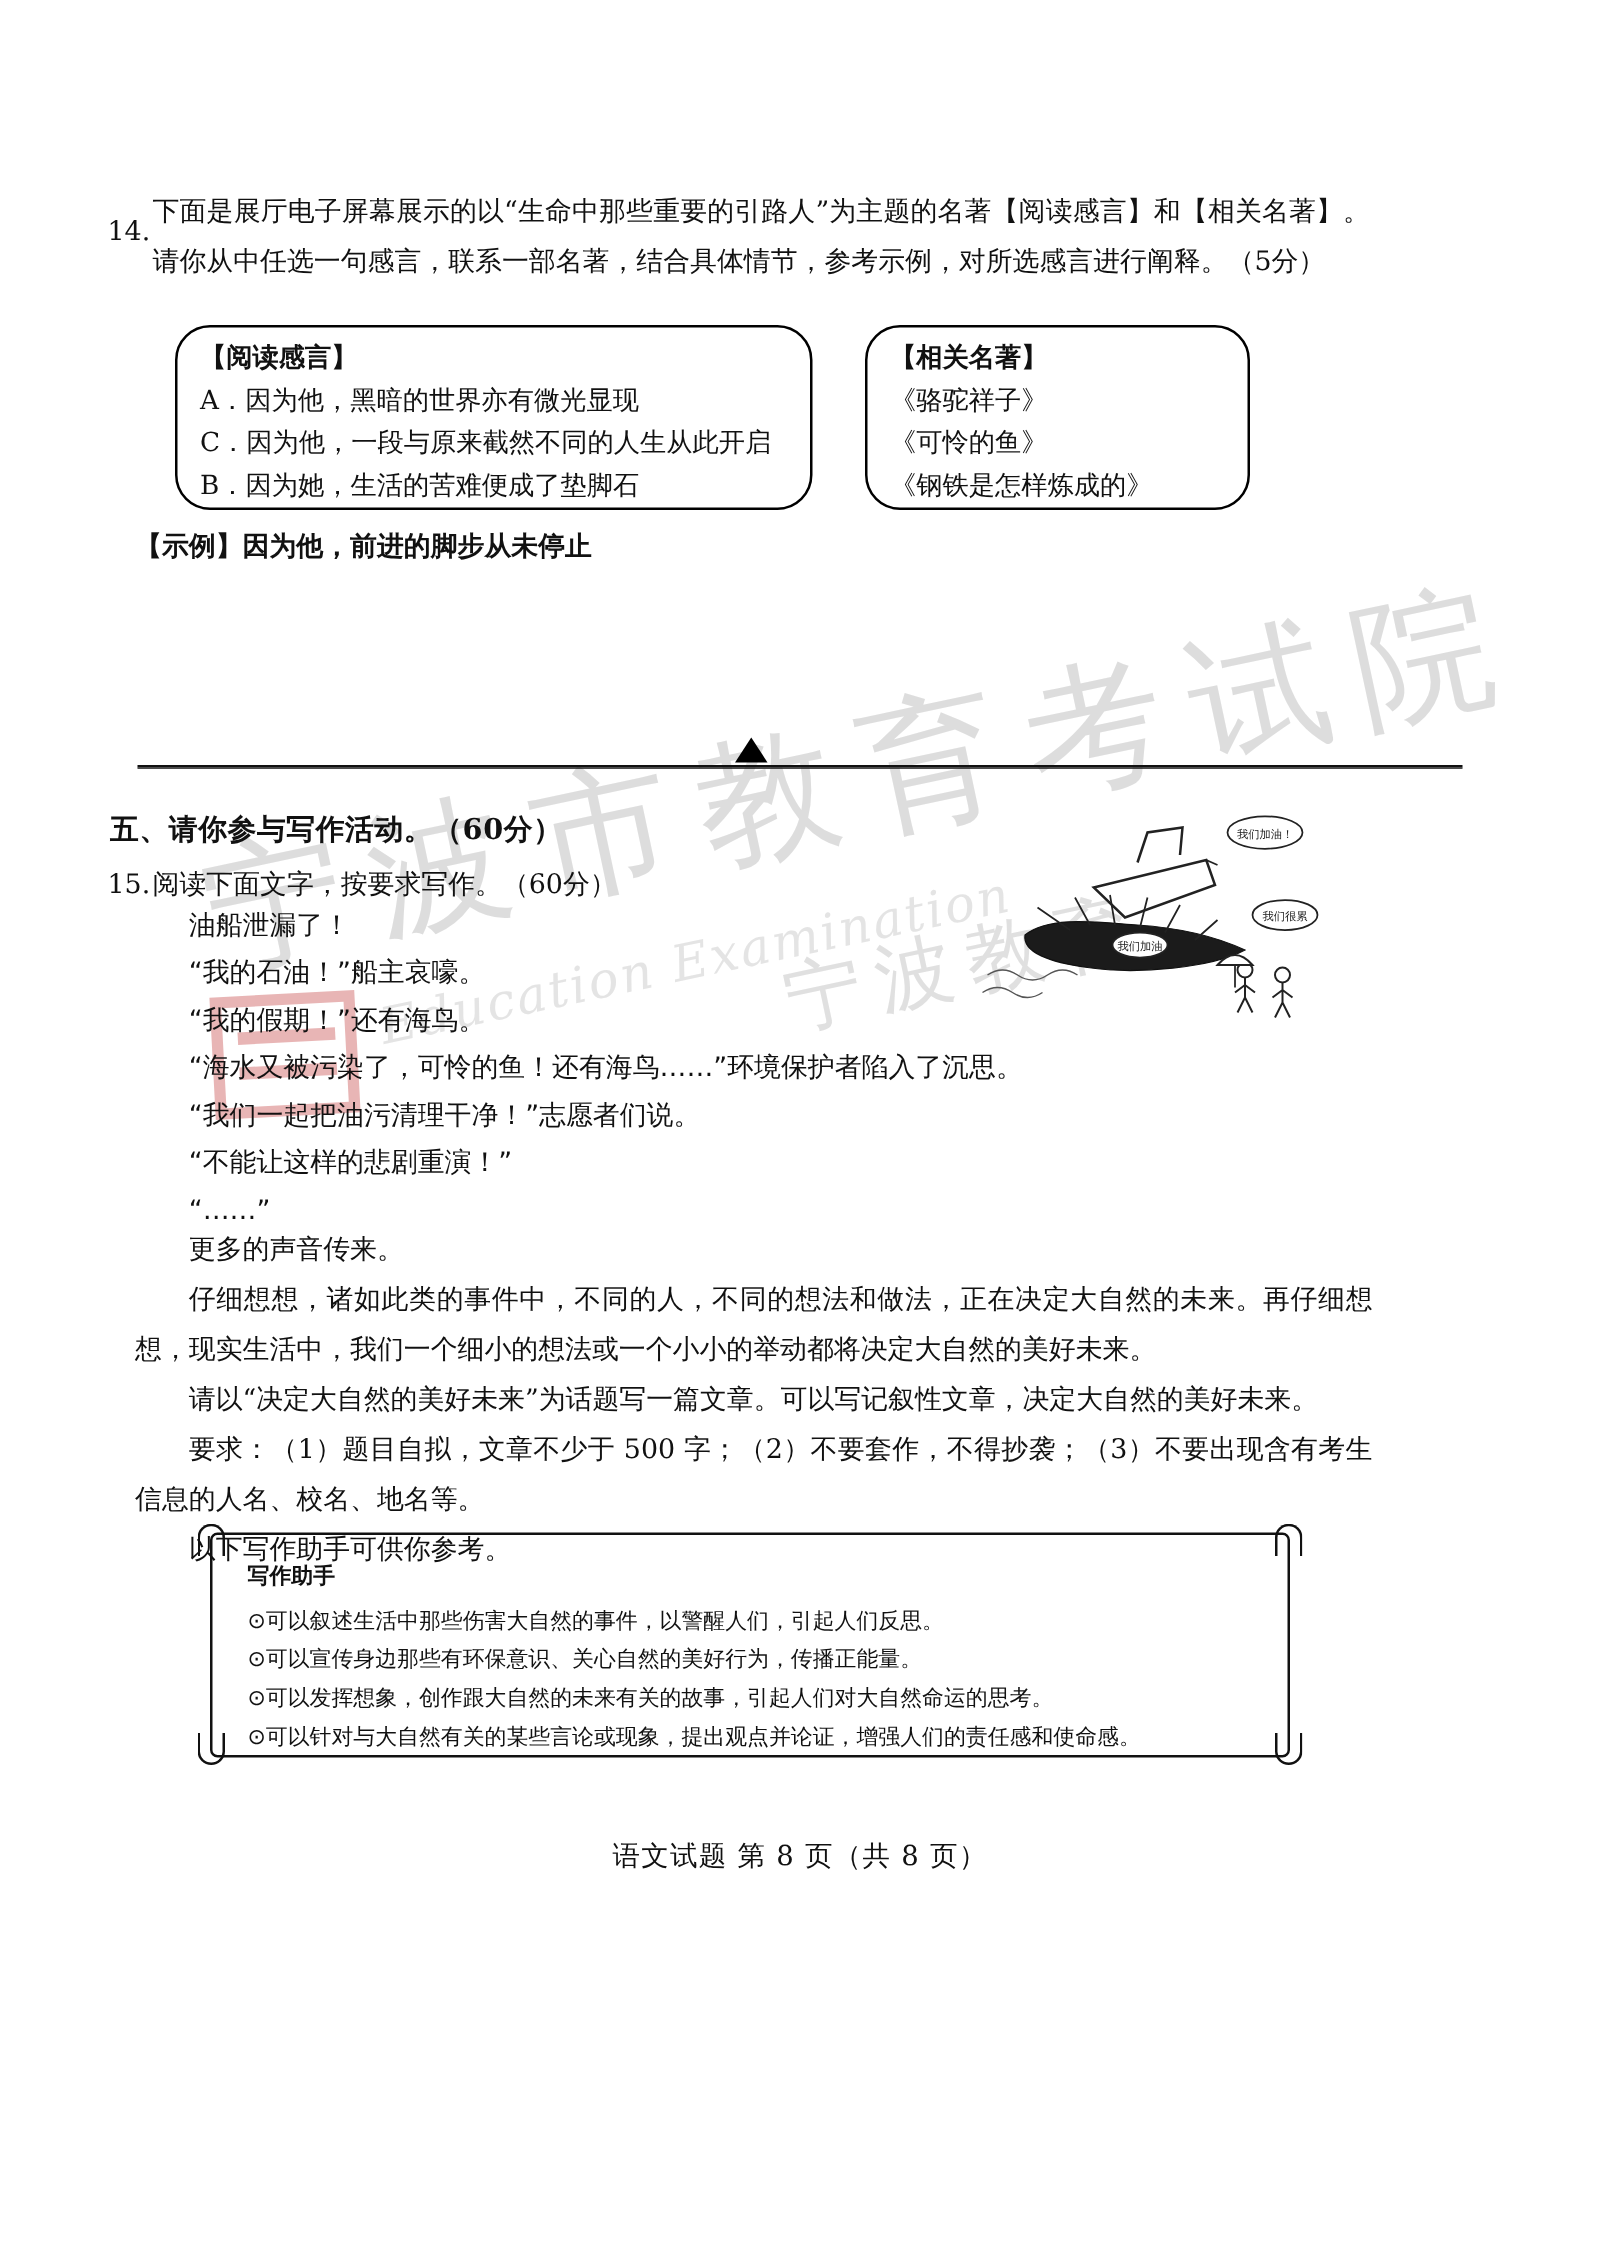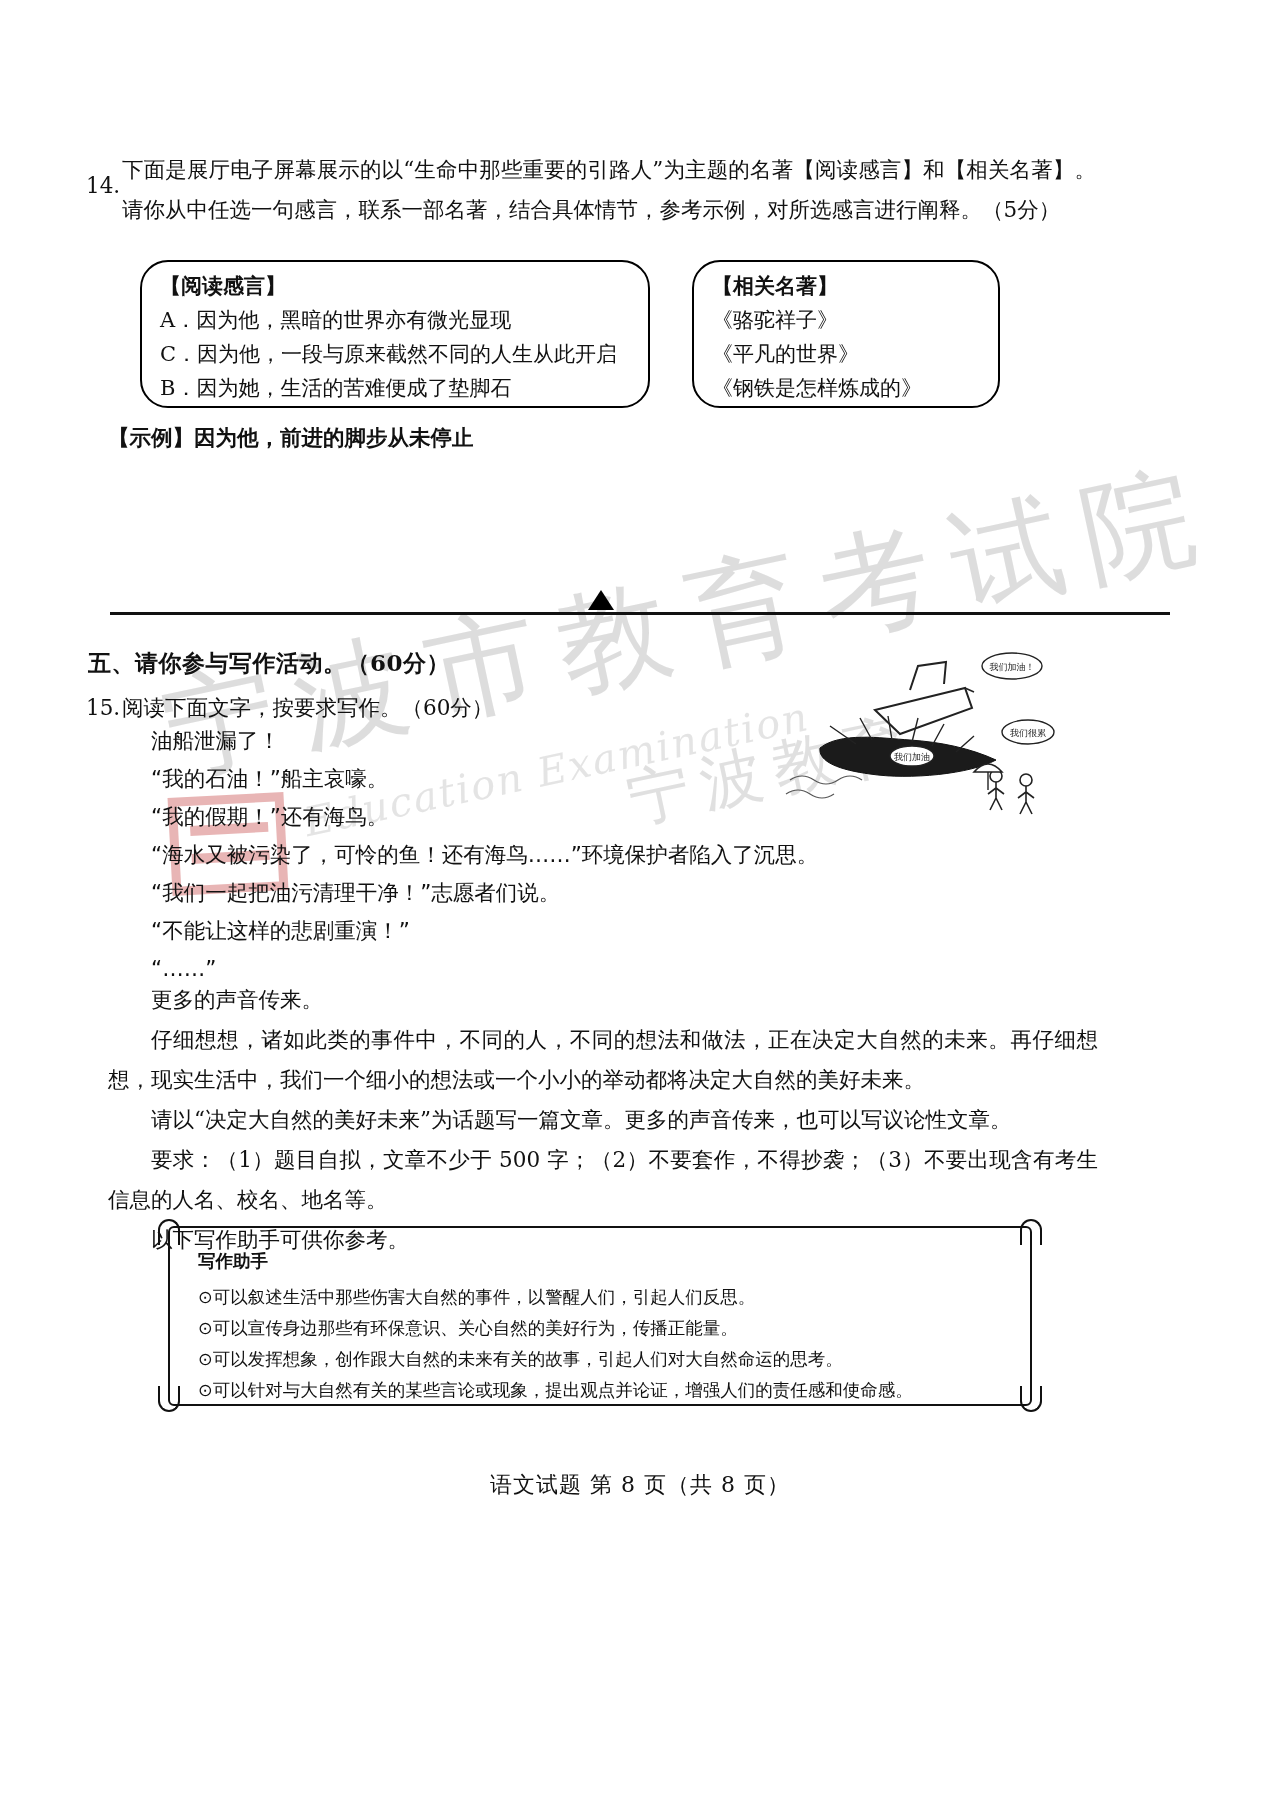--- a/index.html
+++ b/index.html
@@ -228,21 +228,21 @@
           <div class="opt">A．因为他，黑暗的世界亦有微光显现</div>
           <div class="opt">C．因为他，一段与原来截然不同的人生从此开启</div>
           <div class="opt">B．因为她，生活的苦难便成了垫脚石</div>
         </div>
       </div>
 
       <div class="rbox box-right">
         <div class="inner">
           <div class="hd">【相关名著】</div>
           <div>《骆驼祥子》</div>
-          <div>《平凡的世界》</div>
+          <div>《可怜的鱼》</div>
           <div>《钢铁是怎样炼成的》</div>
         </div>
       </div>
 
     </div>
 
     <div class="example">
       <div class="ex-head">【示例】因为他，前进的脚步从未停止</div>
     </div>
 
@@ -297,21 +297,21 @@
         </g>
         <text x="252" y="22" font-size="9" text-anchor="middle" fill="#222" font-family="DejaVu Sans, sans-serif">我们加油！</text>
         <text x="268" y="88" font-size="9" text-anchor="middle" fill="#222" font-family="DejaVu Sans, sans-serif">我们很累</text>
         <text x="152" y="112" font-size="9" text-anchor="middle" fill="#222" font-family="DejaVu Sans, sans-serif">我们加油</text>
       </svg>
     </div>
 
     <div class="para">
       <p>更多的声音传来。</p>
       <p>仔细想想，诸如此类的事件中，不同的人，不同的想法和做法，正在决定大自然的未来。再仔细想想，现实生活中，我们一个细小的想法或一个小小的举动都将决定大自然的美好未来。</p>
-      <p>请以“决定大自然的美好未来”为话题写一篇文章。更多的声音传来，也可以写议论性文章。</p>
+      <p>请以“决定大自然的美好未来”为话题写一篇文章。可以写记叙性文章，决定大自然的美好未来。</p>
       <p>要求：（1）题目自拟，文章不少于 500 字；（2）不要套作，不得抄袭；（3）不要出现含有考生信息的人名、校名、地名等。</p>
       <p>以下写作助手可供你参考。</p>
     </div>
 
     <div class="assist">
       <div class="assist-box"></div>
       <div class="curl tl"></div>
       <div class="curl bl"></div>
       <div class="curl tr"></div>
       <div class="curl br"></div>

